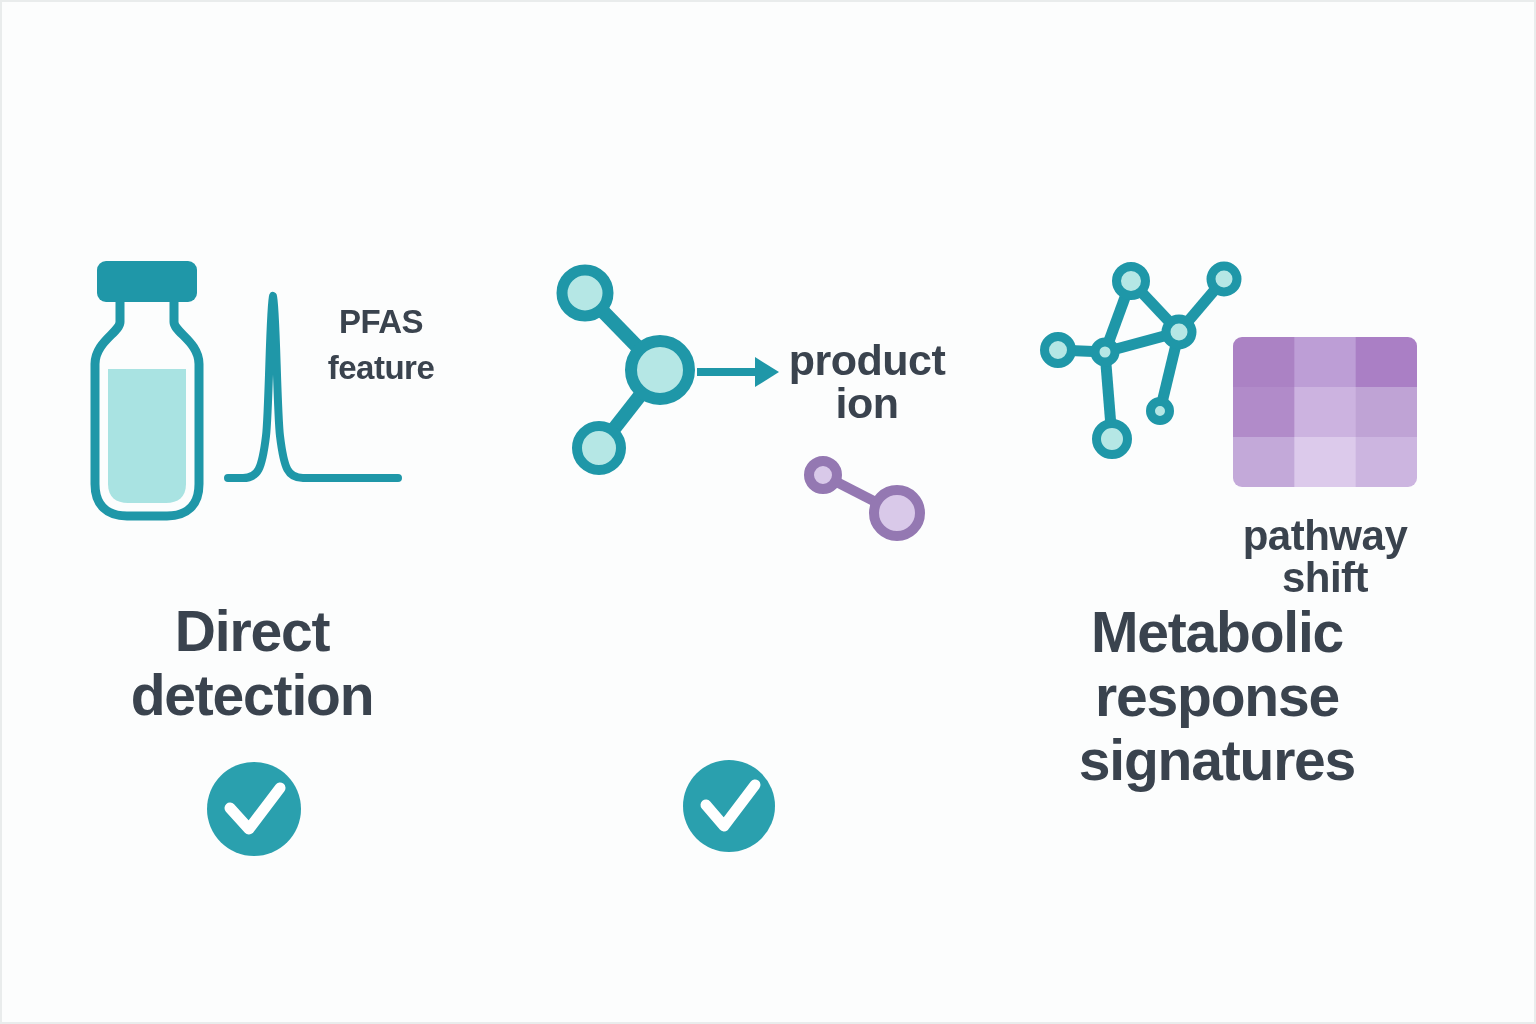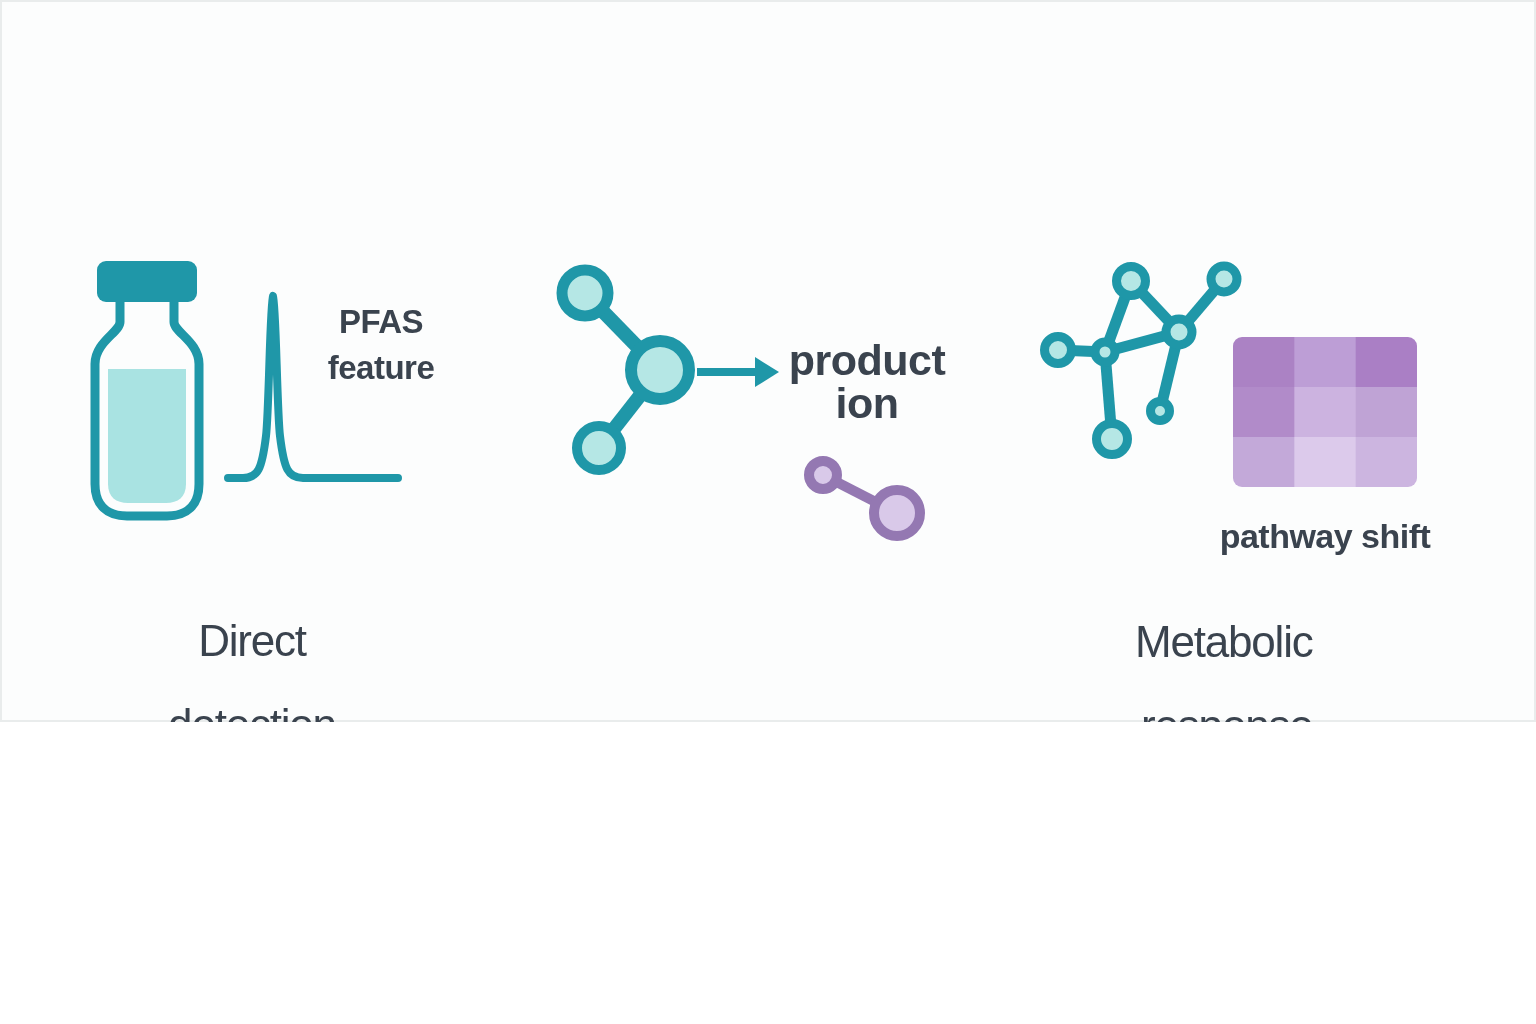--- a/index.html
+++ b/index.html
@@ -1,52 +1,52 @@
 <!DOCTYPE html>
 <html style="--c-bg: #fcfdfd; --c-text: #3a434e; --c-teal: #1f97a8; --c-teal_fill: #b5e7e5; --c-liquid: #a9e3e2; --c-check: #2aa0ae; --c-check_mark: #ffffff; --c-purple: #9478b2; --c-purple_fill: #d9c9e9;"><head>
 <meta charset="utf-8">
 <style>
   html,body { margin:0; padding:0; background:#ffffff; }
   .page {
     position:relative;
-    width:1536px; height:722px;
+    width:1536px; height:1024px;
     background:var(--c-bg, #fcfdfd);
     font-family:"Liberation Sans", sans-serif;
     overflow:hidden;
     box-shadow: inset 0 0 0 2px #e9ecec;
   }
   .icons-layer { position:absolute; left:0; top:0; }
 
   .txt {
     position:absolute;
     transform:translateX(-50%);
     text-align:center;
     color:var(--c-text, #3a434e);
     font-weight:bold;
     white-space:pre-line;
     letter-spacing:-0.5px;
   }
   .label-pfas     { left:381px;  top:299px; font-size:33px; line-height:46px; }
   .label-product  { left:867px;  top:339px; font-size:43px; line-height:43px; }
-  .label-pathway  { left:1325px; top:515px; font-size:34px; line-height:42px; }
+  .label-pathway  { left:1325px; top:515px; font-size:42px; line-height:42px; }
 
   .title {
     position:absolute;
     transform:translateX(-50%);
     text-align:center;
     color:var(--c-text, #3a434e);
-    font-weight:normal;
-    font-size:44px;
-    line-height:84px;
+    font-weight:bold;
+    font-size:57px;
+    line-height:64px;
     letter-spacing:-1.2px;
     white-space:pre-line;
   }
   .title-1 { left:252px;  top:599px; }
   .title-2 { left:738px;  top:600px; }
-  .title-3 { left:1217px; top:600px;text-align:right; }
+  .title-3 { left:1217px; top:600px; }
 
   
   .st  { stroke:var(--c-teal,#1f97a8); fill:none; }
   .ft  { fill:var(--c-teal,#1f97a8); }
   .node { fill:var(--c-teal_fill,#b5e7e5); stroke:var(--c-teal,#1f97a8); }
   .sp  { stroke:var(--c-purple,#9478b2); fill:none; }
   .nodep { fill:var(--c-purple_fill,#d9c9e9); stroke:var(--c-purple,#9478b2); }
 </style>
 </head>
 <body>

